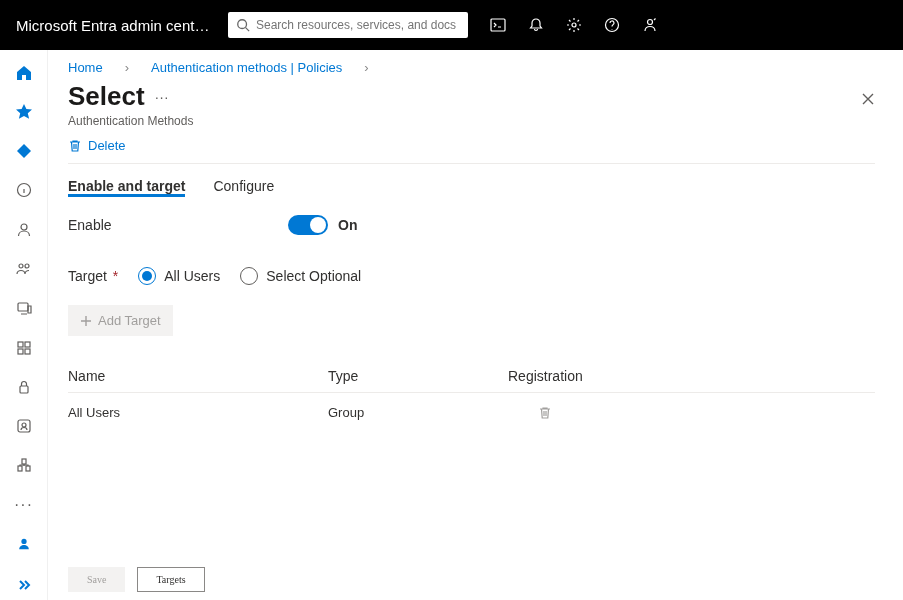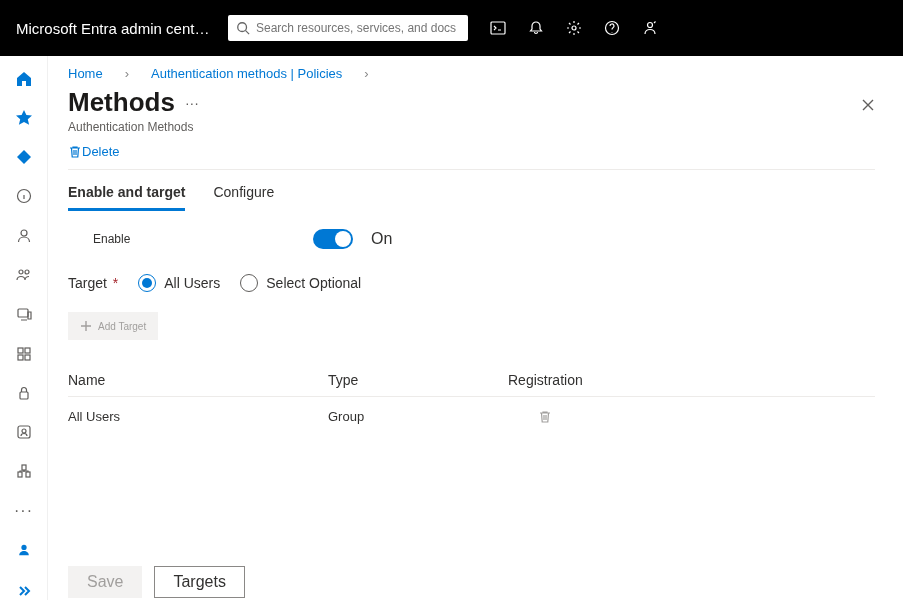--- a/index.html
+++ b/index.html
@@ -1,18 +1,18 @@
 <!DOCTYPE html>
 <html><head>
 <meta charset="utf-8">
 <style>
   * { box-sizing: border-box; margin: 0; padding: 0; font-family: "Segoe UI", Arial, sans-serif; }
   body { width: 903px; height: 600px; overflow: hidden; background: #fff; color: #323130; }
   
-  .topbar { height: 56px; background: #000; color: #fff; display: flex; align-items: center; padding: 0 8px; font-size: 13px; }
+  .topbar { height: 50px; background: #000; color: #fff; display: flex; align-items: center; padding: 0 8px; font-size: 13px; }
   .brand { width: 220px; padding-left: 8px; font-weight: 400; font-size: 15px; white-space: nowrap; overflow: hidden; text-overflow: ellipsis; }
   .search-wrap { flex: 0 0 240px; display: flex; align-items: center; background: #fff; color: #666; height: 26px; border-radius: 2px; padding: 0 8px; gap: 6px; }
   .search-wrap input { border: none; outline: none; width: 100%; font-size: 12px; background: transparent; }
   .top-icons { display: flex; align-items: center; gap: 2px; margin-left: 12px; }
   .top-icons .icon-btn { width: 36px; height: 40px; display: flex; align-items: center; justify-content: center; color: #fff; }
   .acct { margin-left: auto; display: flex; align-items: center; gap: 8px; padding-right: 4px; }
   .acct-text { text-align: right; line-height: 1.1; font-size: 12px; }
   .acct-text .ln1 { white-space: nowrap; overflow: hidden; text-overflow: ellipsis; max-width: 160px; }
   .acct-text .ln2 { font-size: 10px; color: #ccc; white-space: nowrap; overflow: hidden; text-overflow: ellipsis; max-width: 160px; }
   .avatar { width: 28px; height: 28px; border-radius: 50%; background: radial-gradient(circle at 30% 30%, #f9c58d, #c56cf0); border: 1px solid #888; }
@@ -28,58 +28,58 @@
   .content { flex: 1; padding: 10px 28px 0 20px; position: relative; overflow: hidden; }
   .breadcrumb { font-size: 13px; color: #0078d4; display: flex; align-items: center; gap: 22px; }
   .breadcrumb .sep { color: #888; }
   .title-row { display: flex; align-items: center; margin-top: 6px; }
   .title { font-size: 26px; font-weight: 600; color: #1b1a19; }
   .title-dots { margin-left: 10px; color: #605e5c; font-size: 14px; }
   .close-x { position: absolute; right: 28px; top: 42px; color: #605e5c; font-size: 16px; cursor: pointer; }
   .subtitle { font-size: 12px; color: #605e5c; margin-top: 2px; }
   
   .toolbar { margin-top: 10px; padding-bottom: 10px; border-bottom: 1px solid #edebe9; display: flex; align-items: center; gap: 6px; }
-  .toolbar .del { color: #0078d4; display: flex; align-items: center; font-size: 13px; cursor: pointer; }
+  .toolbar .del { color: #0078d4; display: flex; align-items: center; gap: 6px; font-size: 13px; cursor: pointer; }
   .toolbar .del span.icon { color: #0078d4; }
 
   .tabs { display: flex; gap: 28px; margin-top: 14px; }
-  .tab { font-size: 14px; color: #323130; padding-bottom: 8px; cursor: pointer; }
+  .tab { font-size: 14px; color: #323130; cursor: pointer; }
   .tab.active { font-weight: 600; border-bottom: 3px solid #0078d4; }
   
   .row-enable { display: flex; align-items: center; margin-top: 18px; }
-  .row-enable .lbl { width: 220px; font-size: 12px; margin-left: 25px; }
+  .row-enable .lbl { width: 220px; font-size: 14px; }
   .toggle { width: 40px; height: 20px; border-radius: 10px; background: #0078d4; position: relative; }
   .toggle::after { content: ""; position: absolute; right: 2px; top: 2px; width: 16px; height: 16px; background: #fff; border-radius: 50%; }
-  .toggle-state { margin-left: 18px; font-size: 16px; }
+  .toggle-state { margin-left: 10px; font-size: 14px; font-weight: bold; }
 
   .subtabs { display: flex; gap: 24px; margin-top: 16px; }
   .subtab { font-size: 14px; padding-bottom: 6px; cursor: pointer; }
   .subtab.active { font-weight: 600; border-bottom: 3px solid #0078d4; color: #323130; }
   
-  .target-row { display: flex; align-items: center; gap: 20px; margin-top: 25px; font-size: 14px; }
+  .target-row { display: flex; align-items: center; gap: 20px; margin-top: 32px; font-size: 14px; }
   .target-row .req { color: #a4262c; margin-left: 2px; }
   .radio { display: inline-flex; align-items: center; gap: 8px; cursor: pointer; }
   .radio .circle { width: 18px; height: 18px; border: 1px solid #605e5c; border-radius: 50%; display: inline-flex; align-items: center; justify-content: center; }
   .radio.checked .circle { border-color: #0078d4; }
   .radio.checked .circle::after { content: ""; width: 10px; height: 10px; background: #0078d4; border-radius: 50%; }
   
-  .add-target { margin-top: 20px; display: inline-flex; align-items: center; gap: 6px; background: #f3f2f1; color: #a19f9d; padding: 8px 12px; font-size: 10px; cursor: default; }
+  .add-target { margin-top: 20px; display: inline-flex; align-items: center; gap: 6px; background: #f3f2f1; color: #a19f9d; padding: 8px 12px; font-size: 13px; cursor: default; }
   
   .table { margin-top: 24px; width: 100%; }
   .thead { display: flex; font-size: 14px; font-weight: 400; padding: 8px 0; }
   .tr { display: flex; font-size: 13px; padding: 12px 0; border-top: 1px solid #edebe9; align-items: center; }
   .col-name { flex: 0 0 260px; }
   .col-type { flex: 0 0 180px; }
   .col-reg { flex: 0 0 180px; }
   .col-act { flex: 1; display: flex; justify-content: flex-start; padding-left: 30px; }
   .select-ro { display: inline-flex; align-items: center; justify-content: space-between; width: 140px; height: 26px; background: #f3f2f1; color: #a19f9d; padding: 0 8px; font-size: 13px; }
   .trash { color: #a19f9d; }
 
   .footer { position: absolute; bottom: 18px; left: 20px; display: flex; gap: 12px; }
-  .btn { font-size: 16px; padding: 6px 18px; cursor: pointer; }
+  .btn { font-size: 10px; padding: 6px 18px; cursor: pointer; font-family: Liberation Serif, serif; }
   .btn-save { background: #f3f2f1; border: 1px solid #f3f2f1; color: #a19f9d; }
   .btn-discard { background: #fff; border: 1px solid #8a8886; color: #323130; }
 
   svg { display: block; }
 </style>
 </head>
 <body>
 
 <div class="topbar">
   <div class="brand">Microsoft Entra admin cent…</div>
@@ -213,21 +213,21 @@
 
   <div class="content">
     <div class="breadcrumb">
       <a style="color:#0078d4;text-decoration:none;">Home</a>
       <span class="sep">›</span>
       <a style="color:#0078d4;text-decoration:none;">Authentication methods | Policies</a>
       <span class="sep">›</span>
     </div>
 
     <div class="title-row">
-      <div class="title">Methods</div>
+      <div class="title">Select</div>
       <div class="title-dots">···</div>
     </div>
     <div class="close-x">
       <svg width="14" height="14" viewBox="0 0 14 14" stroke="#605e5c" stroke-width="1.4">
           <path d="M2 2l10 10M12 2L2 12"></path>
         </svg>
     </div>
     <div class="subtitle">Authentication Methods</div>
 
     <div class="toolbar">

